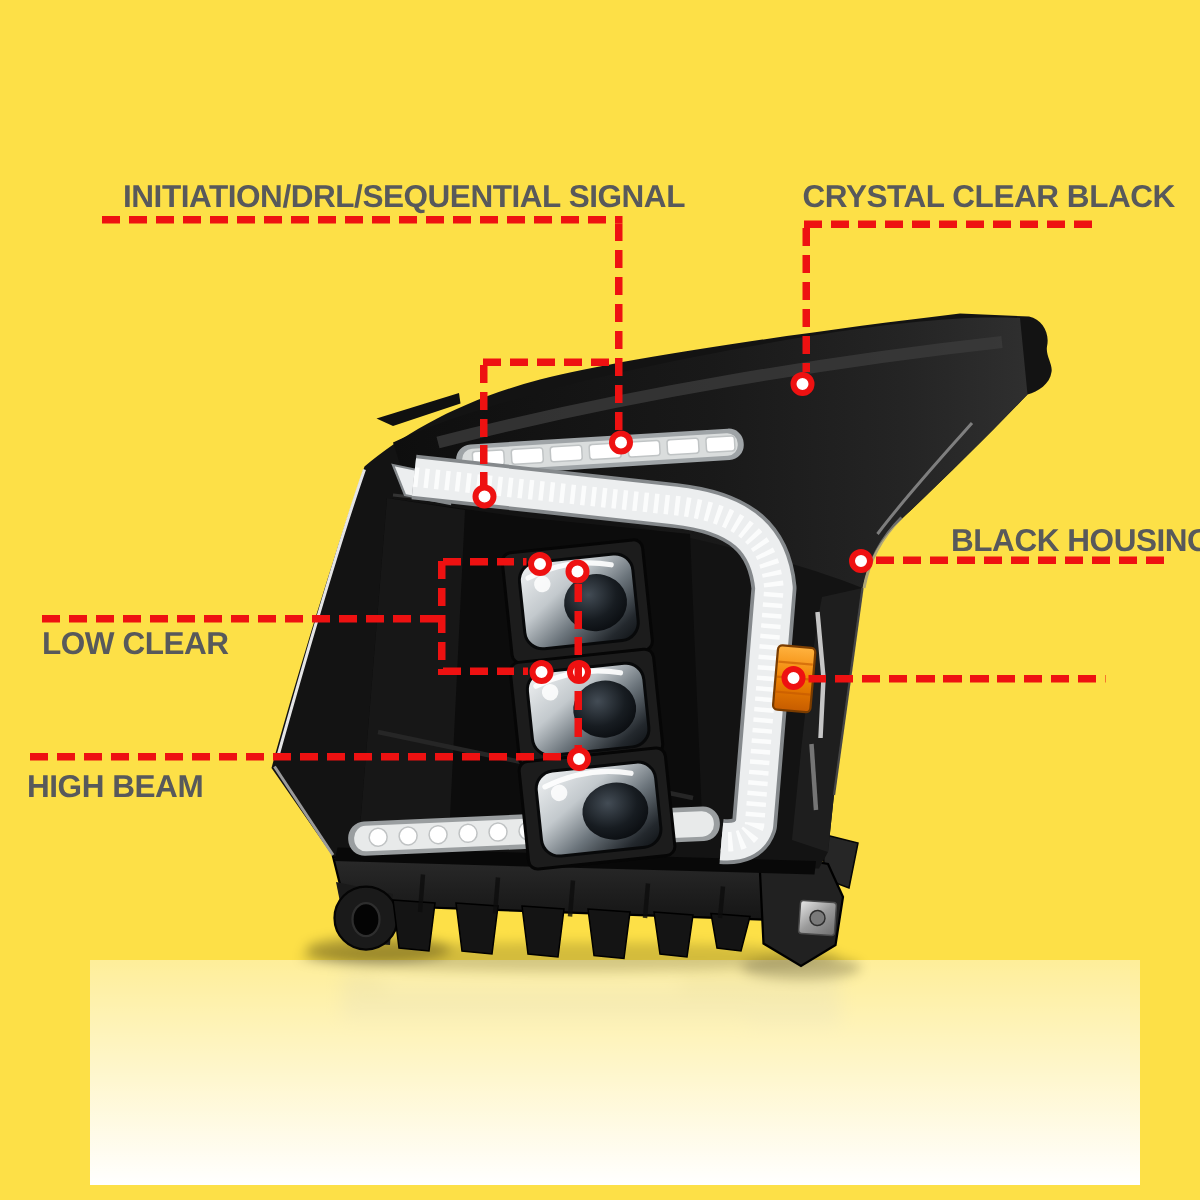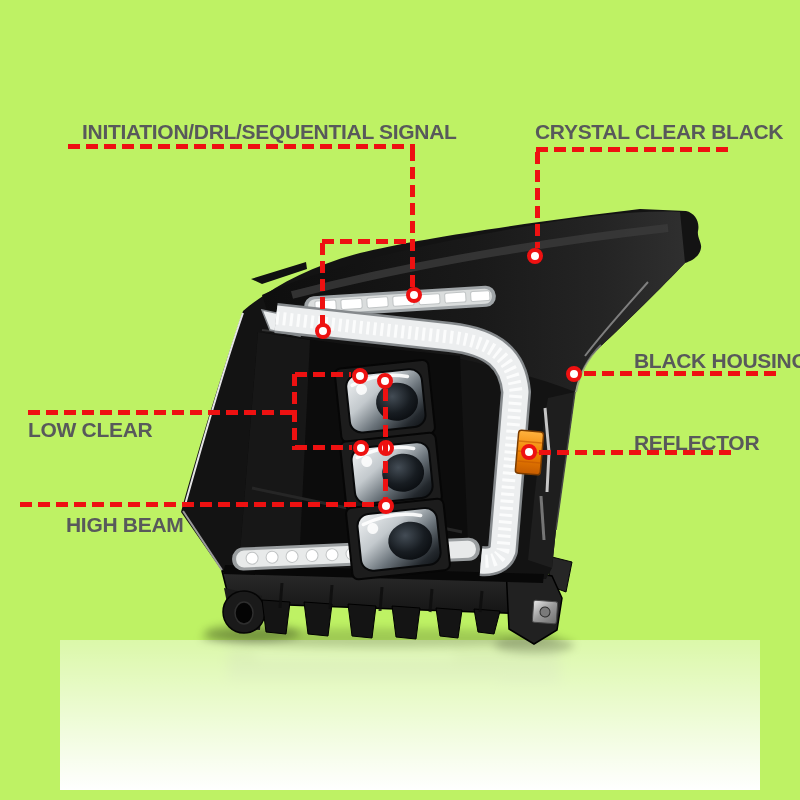--- a/index.html
+++ b/index.html
@@ -1,17 +1,17 @@
 <!DOCTYPE html>
 <html><head>
 <meta charset="utf-8">
 <style>
   html,body{margin:0;padding:0;background:#ffffff;}
   .stage{
-    position:relative;width:800px;height:800px;background:#bef264;
+    position:relative;width:800px;height:800px;background:#fde047;
     overflow:hidden;font-family:"Liberation Sans",sans-serif;
     --red:#ee1111;--labelgray:#58595b;
   }
   .stage svg{position:absolute;left:0;top:0;}
   .callout-label{
     position:absolute;font-size:21px;line-height:24px;color:var(--labelgray);
     letter-spacing:-0.3px;white-space:nowrap;font-weight:600;
   }
   .hline{position:absolute;height:5px;
     background:repeating-linear-gradient(90deg,var(--red) 0 12px,transparent 12px 18px);}
@@ -19,21 +19,21 @@
     background:repeating-linear-gradient(180deg,var(--red) 0 12px,transparent 12px 18px);}
   .dot{position:absolute;width:16px;height:16px;box-sizing:border-box;
     border:4.5px solid var(--red);border-radius:50%;background:#ffffff;
     transform:translate(-50%,-50%);}
   
   #lbl-init{left:82px;top:120px;}
   #lbl-crystal{left:535px;top:120px;}
   #lbl-housing{left:634px;top:349px;}
   #lbl-reflector{left:634px;top:431px;}
   #lbl-low{left:28px;top:418px;}
-  #lbl-high{left:18px;top:513px;margin-left:48px;}
+  #lbl-high{left:18px;top:513px;}
   
   #ln-init-under{left:68px;top:144px;width:347px;}
   #ln-init-v1{left:410px;top:149px;height:139px;}
   #ln-init-bh{left:322px;top:239px;width:92px;}
   #ln-init-bv{left:320px;top:243px;height:81px;}
   #ln-crystal-under{left:536px;top:147px;width:197px;}
   #ln-crystal-v{left:535px;top:152px;height:96px;}
   #ln-housing{left:584px;top:371px;width:197px;}
   #ln-reflector{left:539px;top:450px;width:198px;}
   #ln-low{left:28px;top:410px;width:266px;}
@@ -276,21 +276,20 @@
 
   <div class="callout-label" id="lbl-crystal">CRYSTAL CLEAR BLACK</div>
   <div class="hline" id="ln-crystal-under"></div>
   <div class="vline" id="ln-crystal-v"></div>
   <div class="dot" id="dt-crystal"></div>
 
   <div class="callout-label" id="lbl-housing">BLACK HOUSING</div>
   <div class="hline" id="ln-housing"></div>
   <div class="dot" id="dt-housing"></div>
 
-  <div class="callout-label" id="lbl-reflector">REFLECTOR</div>
   <div class="hline" id="ln-reflector"></div>
   <div class="dot" id="dt-reflector"></div>
 
   <div class="callout-label" id="lbl-low">LOW CLEAR</div>
   <div class="hline" id="ln-low"></div>
   <div class="vline" id="ln-low-v"></div>
   <div class="hline" id="ln-low-th"></div>
   <div class="hline" id="ln-low-bh"></div>
   <div class="dot" id="dt-low-1"></div>
   <div class="dot" id="dt-low-2"></div>

